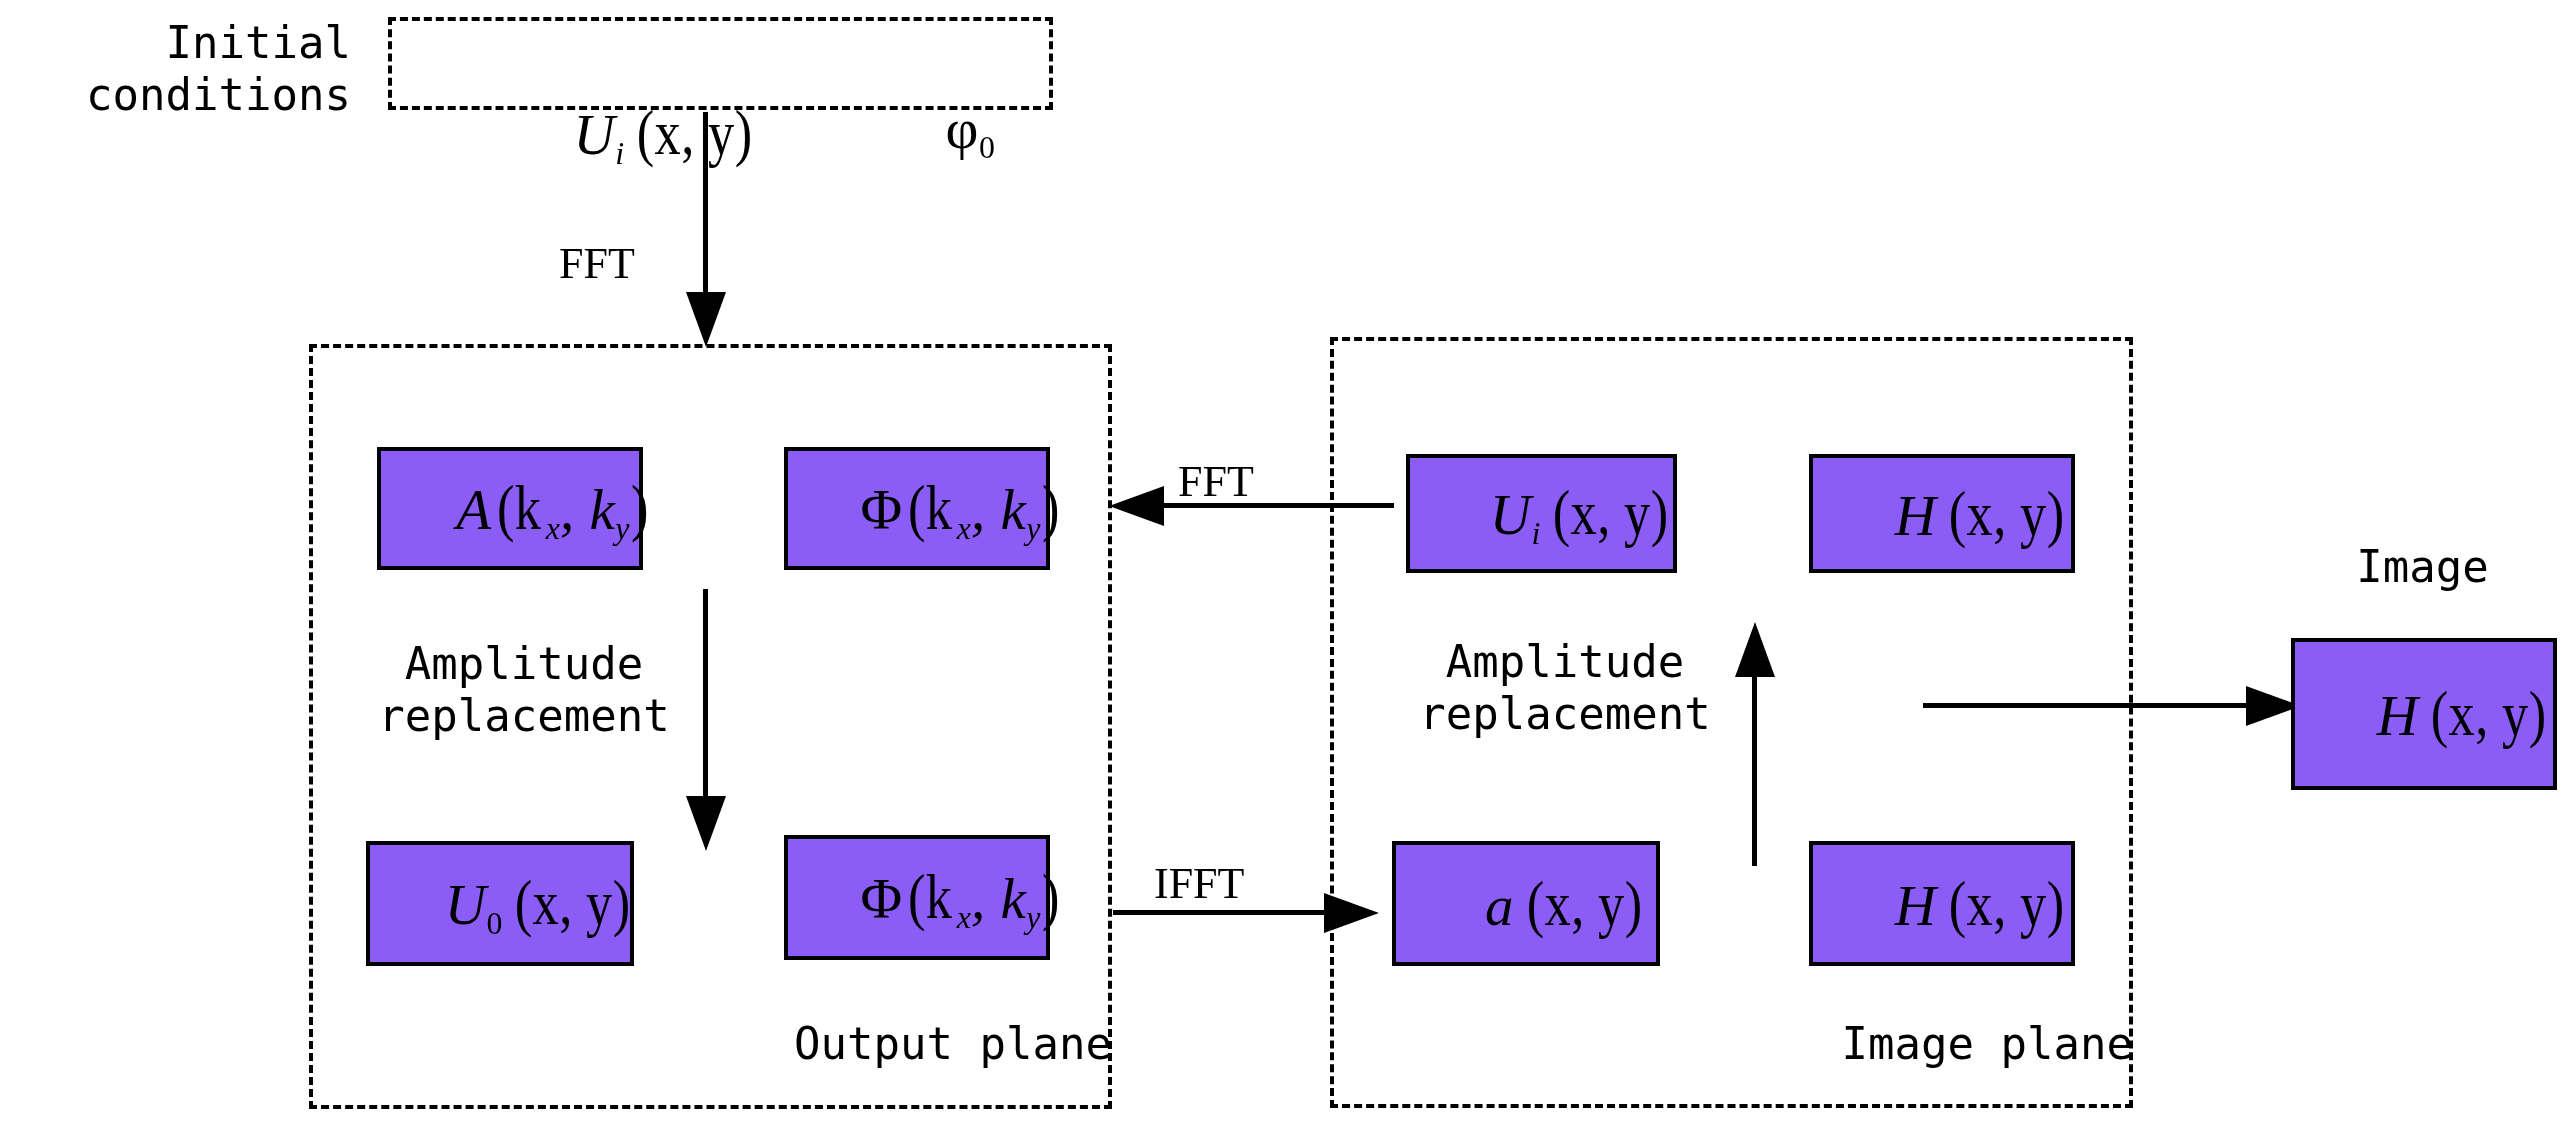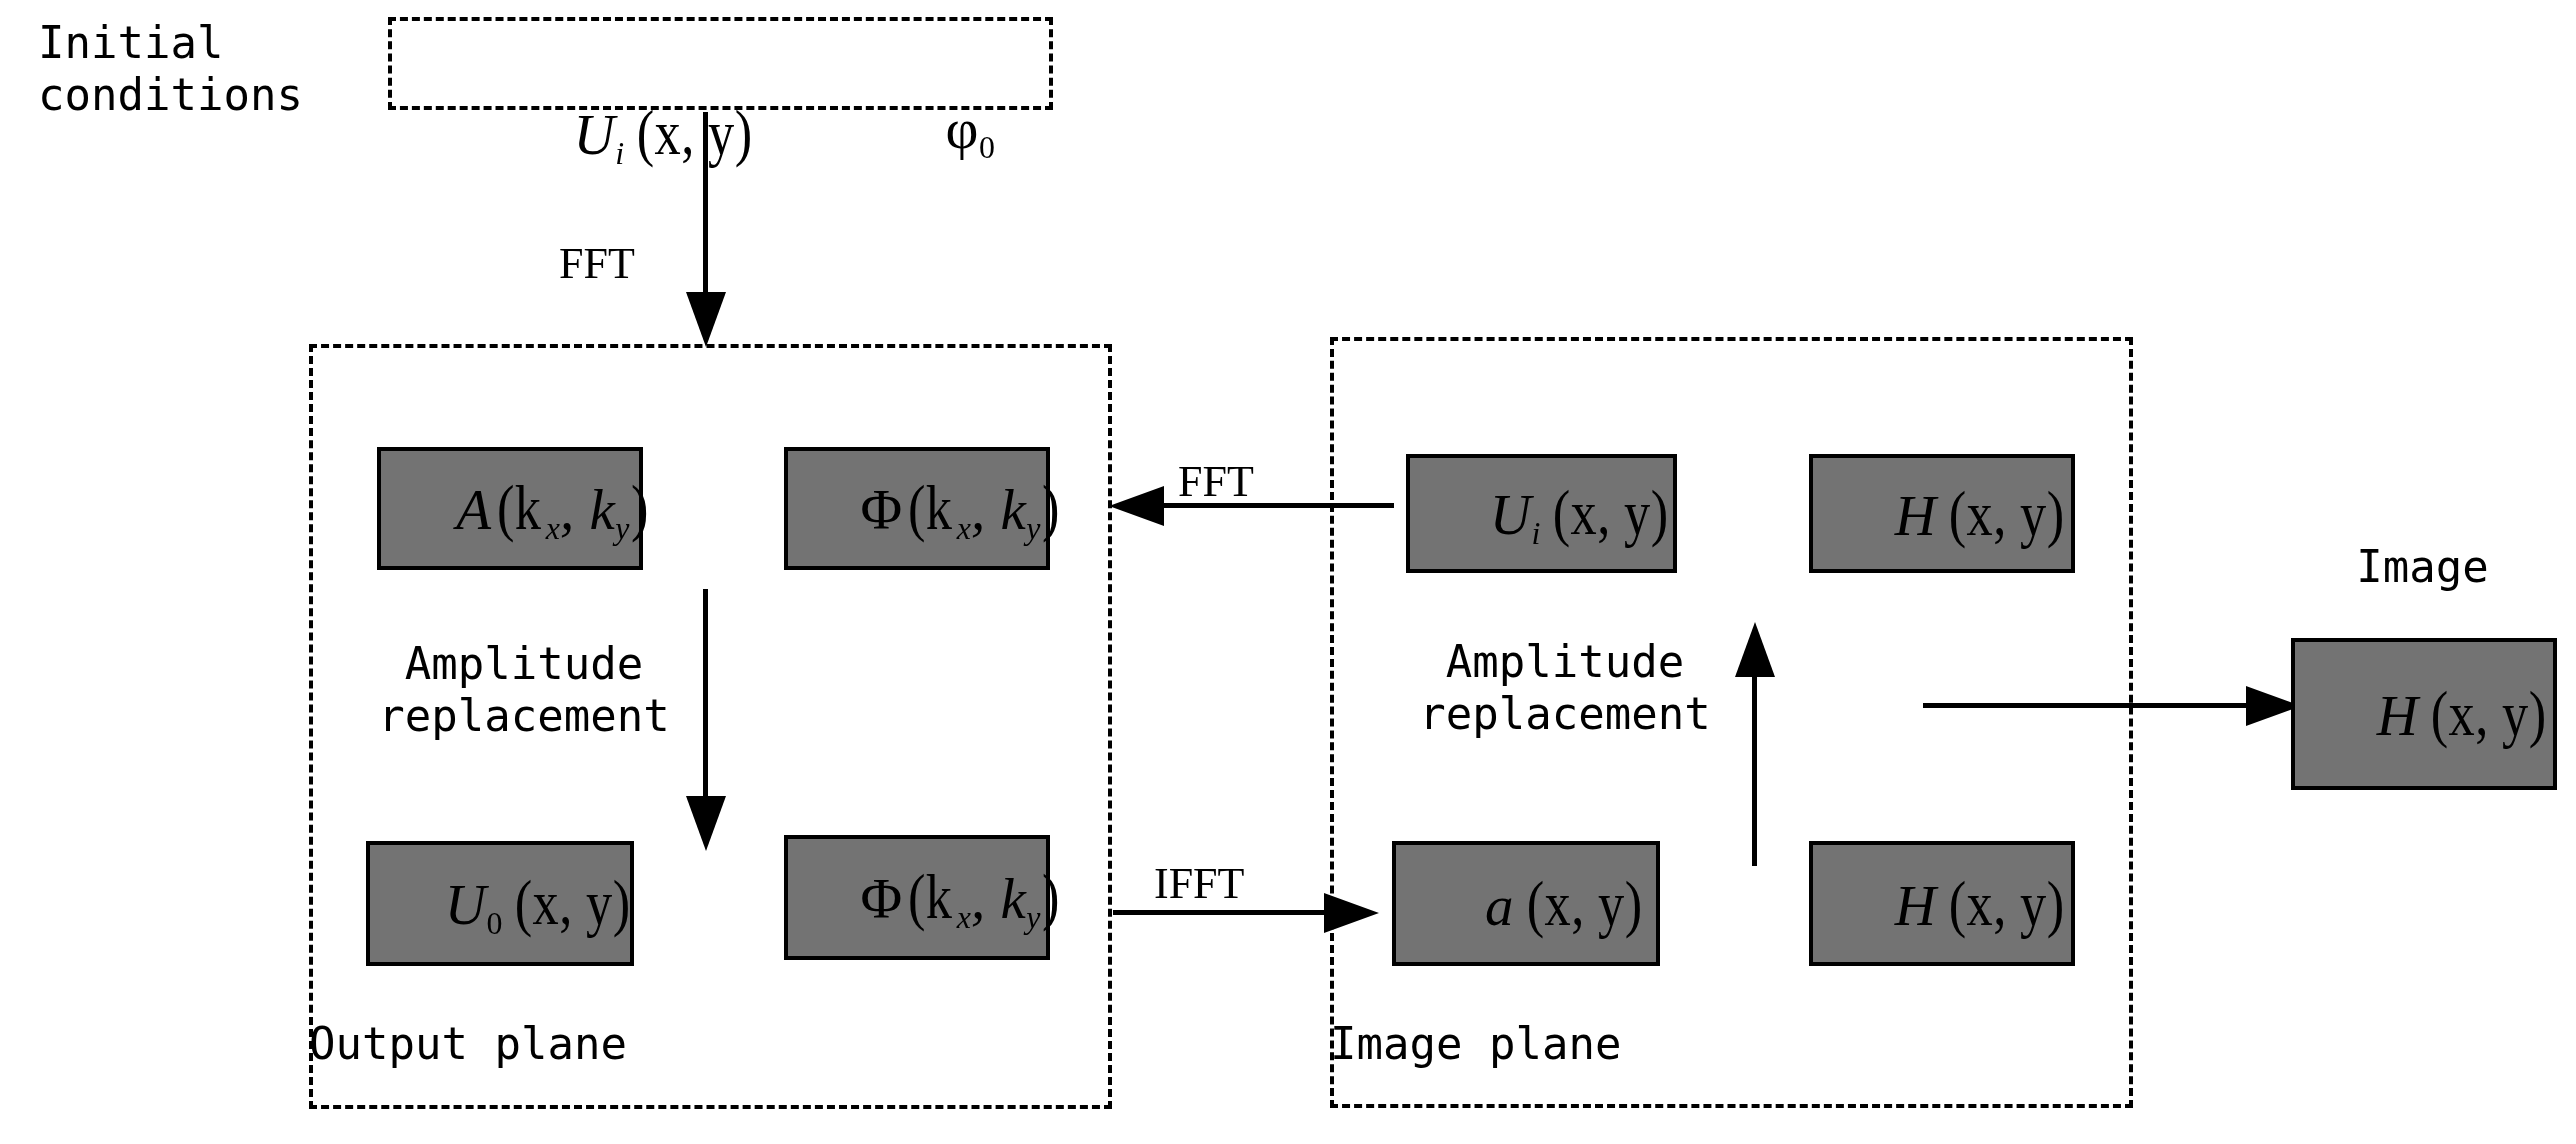--- a/index.html
+++ b/index.html
@@ -16,21 +16,21 @@
     font-family: "Liberation Serif", serif;
   }
 
   
   .tt {                       
     font-family: "DejaVu Sans Mono", "Liberation Mono", monospace;
     font-size: 44px;
     color: #000;
     line-height: 1.18;
     white-space: pre;
-    text-align: left;
+    text-align: right;
   }
   .serif {                    
     font-family: "Liberation Serif", "DejaVu Serif", serif;
     font-size: 44px;
     color: #000;
     white-space: pre;
     margin-top: 24px;
   }
   .math {
     font-family: "Liberation Serif", "DejaVu Serif", serif;
@@ -58,21 +58,21 @@
   .dashed-box {
     position: absolute;
     box-sizing: border-box;
     border: 4.7px dashed #000;
     background: transparent;
   }
   .solid-box {
     position: absolute;
     box-sizing: border-box;
     border: 4.7px solid #000;
-    background: #737373;
+    background: #8b5cf6;
     display: flex;
     align-items: center;
     justify-content: center;
   }
 
   
   .label {
     position: absolute;
     color: #000;
   }

